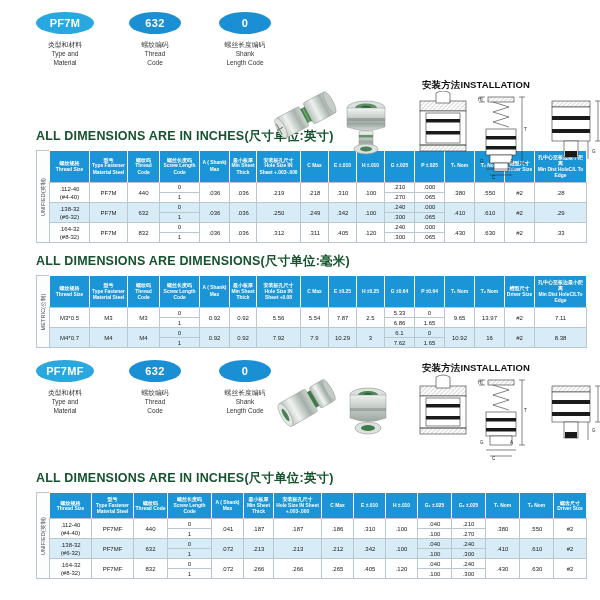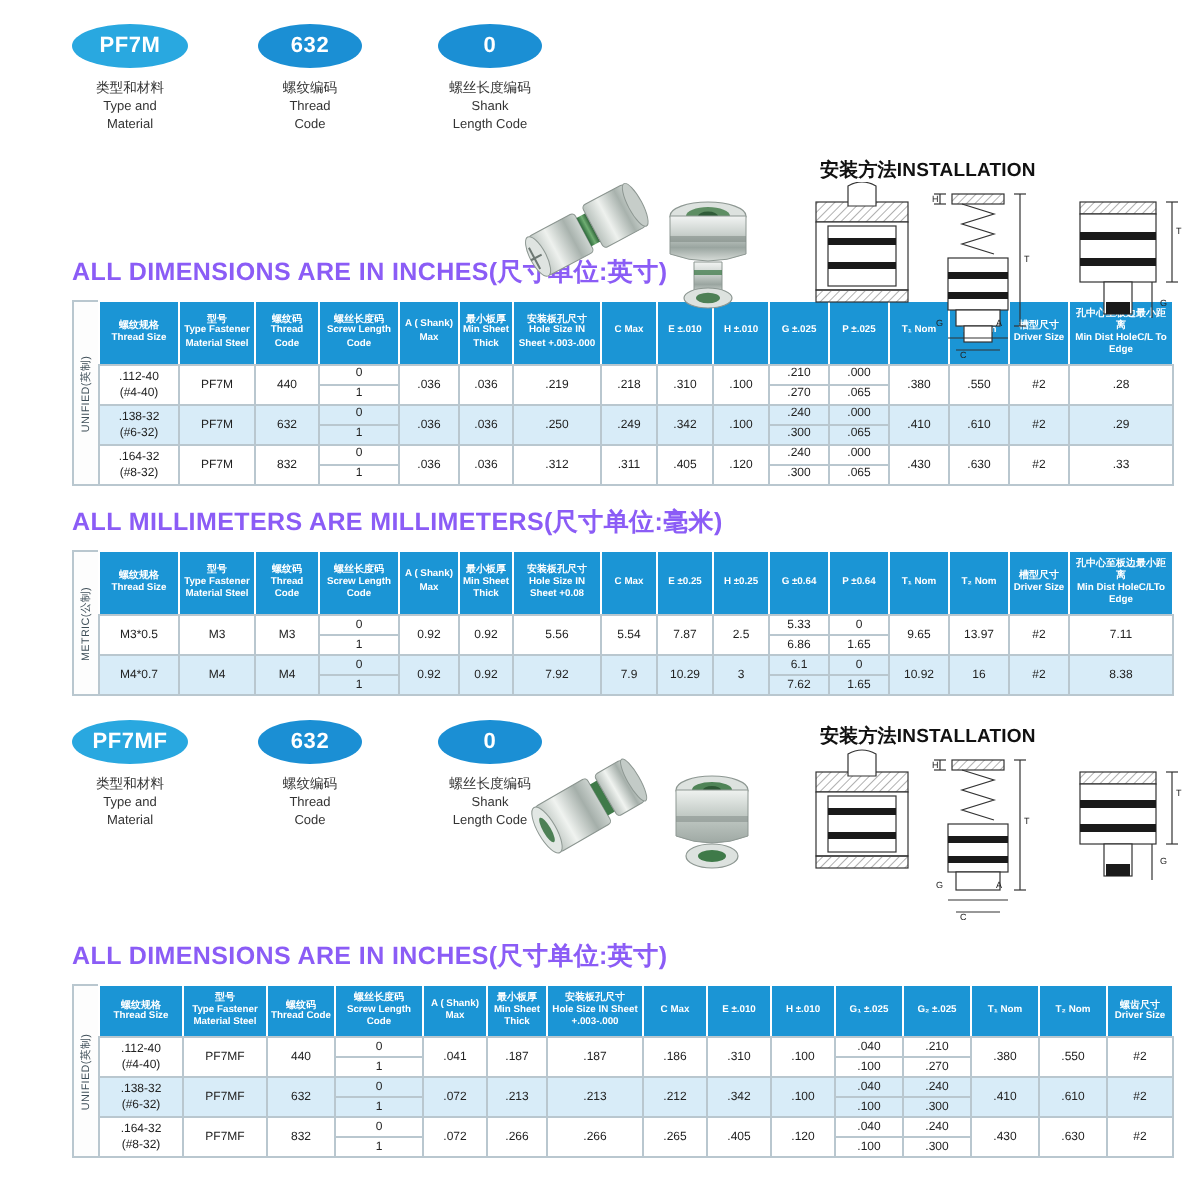--- a/index.html
+++ b/index.html
@@ -27,32 +27,32 @@
     font-weight:600;
     letter-spacing:.3px;
   }
   .pill.w1 { width:58px; background:#29a8e0; }
   .pill.w2 { width:52px; background:#1b8fd4; }
   .pill.w3 { width:52px; background:#1b8fd4; }
   .cap { margin-top:6px; font-size:6.5px; line-height:9px; color:#333; }
   .cap .cn { font-size:6.8px; }
 
   
-  .illus-band { position:absolute; left:236px; right:0; height:112px; }
+  .illus-band { position:absolute; left:248px; right:0; height:112px; }
   .illus-title {
     position:absolute; left:162px; top:8px;
     font-size:9.5px; font-weight:700; color:#111; letter-spacing:.1px;
     white-space:nowrap;
   }
   .photo-area { position:absolute; left:0; top:14px; width:158px; height:96px; }
   .draw-area  { position:absolute; left:158px; top:20px; right:4px; height:92px; }
 
   
   .sec-title {
-    font-size:12.5px; font-weight:700; color:#8b5cf6;
+    font-size:12.5px; font-weight:700; color:#14532d;
     letter-spacing:.2px; margin:0 0 5px 24px;
   }
 
   
   .tbl-wrap { margin:0 0 0 24px; display:flex; }
   .side-tab {
     width:13px; border:1px solid #b9c7cf; border-right:none;
     background:#fdfdfd; position:relative; flex:0 0 13px;
   }
   .side-tab span {
@@ -418,21 +418,21 @@
             <td>.630</td>
             <td>#2</td>
             <td>.33</td>
           </tr>
         </tbody>
       </table>
     </div>
   </div>
 
   <div class="sec">
-    <div class="sec-title">ALL MILLIMETERS ARE MILLIMETERS(尺寸单位:毫米)</div>
+    <div class="sec-title">ALL DIMENSIONS ARE DIMENSIONS(尺寸单位:毫米)</div>
     <div class="tbl-wrap">
       <div class="side-tab">
         <span>METRIC(公制)</span>
       </div>
       <table class="dt">
         <colgroup>
           <col style="width:40px">
             <col style="width:38px">
             <col style="width:32px">
             <col style="width:40px">

